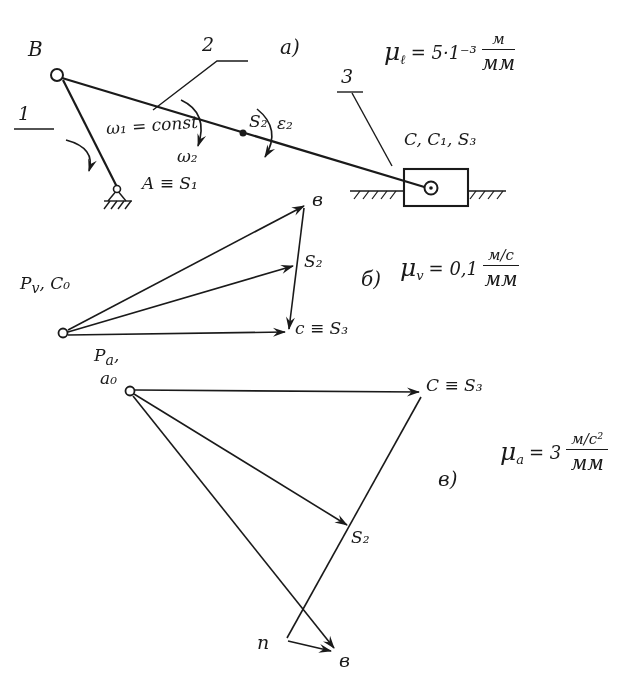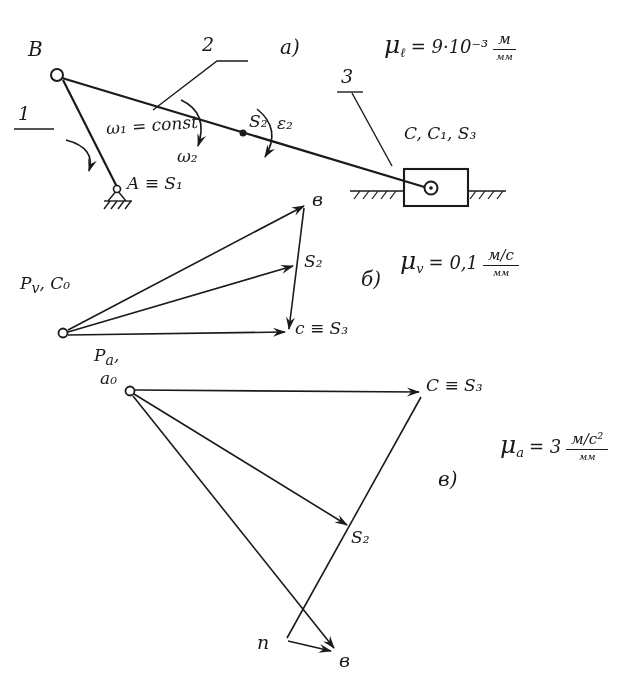--- a/index.html
+++ b/index.html
@@ -15,21 +15,21 @@
   .fs20{font-size:20px}.fs19{font-size:19px}.fs17{font-size:17px}
   .formula{
     position:absolute;display:flex;align-items:center;gap:5px;
     font-style:italic;white-space:nowrap;color:#1a1a1a;justify-content:flex-end;
   }
   .formula .sym{font-size:25px;line-height:1}
   .formula sub{font-size:13px;line-height:1}
   .formula .eq{font-size:18px}
   .frac{display:inline-block;text-align:center;vertical-align:middle}
   .frac .num{display:block;font-size:15px;padding:0 5px 1px;border-bottom:1.6px solid #1a1a1a}
-  .frac .den{display:block;font-size:10px;padding-top:1px}
+  .frac .den{display:block;font-size:20px;padding-top:1px}
   .twoline .l2{display:block;padding-left:6px}
 </style>
 </head>
 <body>
 
 <div class="canvas">
 
   <svg width="638" height="694" viewBox="0 0 638 694">
     <defs>
       <marker id="arr" markerUnits="userSpaceOnUse" markerWidth="18" markerHeight="14" refX="14" refY="6" orient="auto">
@@ -105,26 +105,26 @@
 
   <div class="lbl fs20" style="left:28px;top:38px"><span>B</span></div>
   <div class="lbl fs19" style="left:18px;top:103px"><span>1</span></div>
   <div class="lbl fs19" style="left:202px;top:34px"><span>2</span></div>
   <div class="lbl fs19" style="left:341px;top:66px"><span>3</span></div>
   <div class="lbl fs20" style="left:280px;top:36px"><span>а)</span></div>
   <div class="lbl fs17" style="left:106px;top:116px;transform:rotate(-4deg)"><span>ω₁ = const</span></div>
   <div class="lbl" style="left:177px;top:147px"><span>ω₂</span></div>
   <div class="lbl fs17" style="left:249px;top:112px"><span>S₂</span></div>
   <div class="lbl" style="left:277px;top:114px"><span>ε₂</span></div>
-  <div class="lbl fs17" style="left:127px;top:174px"><span>A ≡ S₁</span></div>
-  <div class="lbl fs17" style="left:404px;top:124px"><span>C, C₁, S₃</span></div>
+  <div class="lbl fs17" style="left:142px;top:174px"><span>A ≡ S₁</span></div>
+  <div class="lbl fs17" style="left:404px;top:130px"><span>C, C₁, S₃</span></div>
 
   <div class="formula" style="left:384px;top:30px">
     <span><span class="sym">μ</span><sub>ℓ</sub></span>
-    <span class="eq">= 9·10⁻³</span>
+    <span class="eq">= 5·1⁻³</span>
     <span class="frac">
         <span class="num">м</span>
         <span class="den">мм</span>
       </span>
   </div>
 
   <div class="lbl" style="left:20px;top:274px"><span>P</span><sub>v</sub><span>, C₀</span></div>
   <div class="lbl fs19" style="left:312px;top:189px"><span>в</span></div>
   <div class="lbl fs17" style="left:304px;top:252px"><span>S₂</span></div>
   <div class="lbl fs17" style="left:295px;top:319px"><span>c ≡ S₃</span></div>

